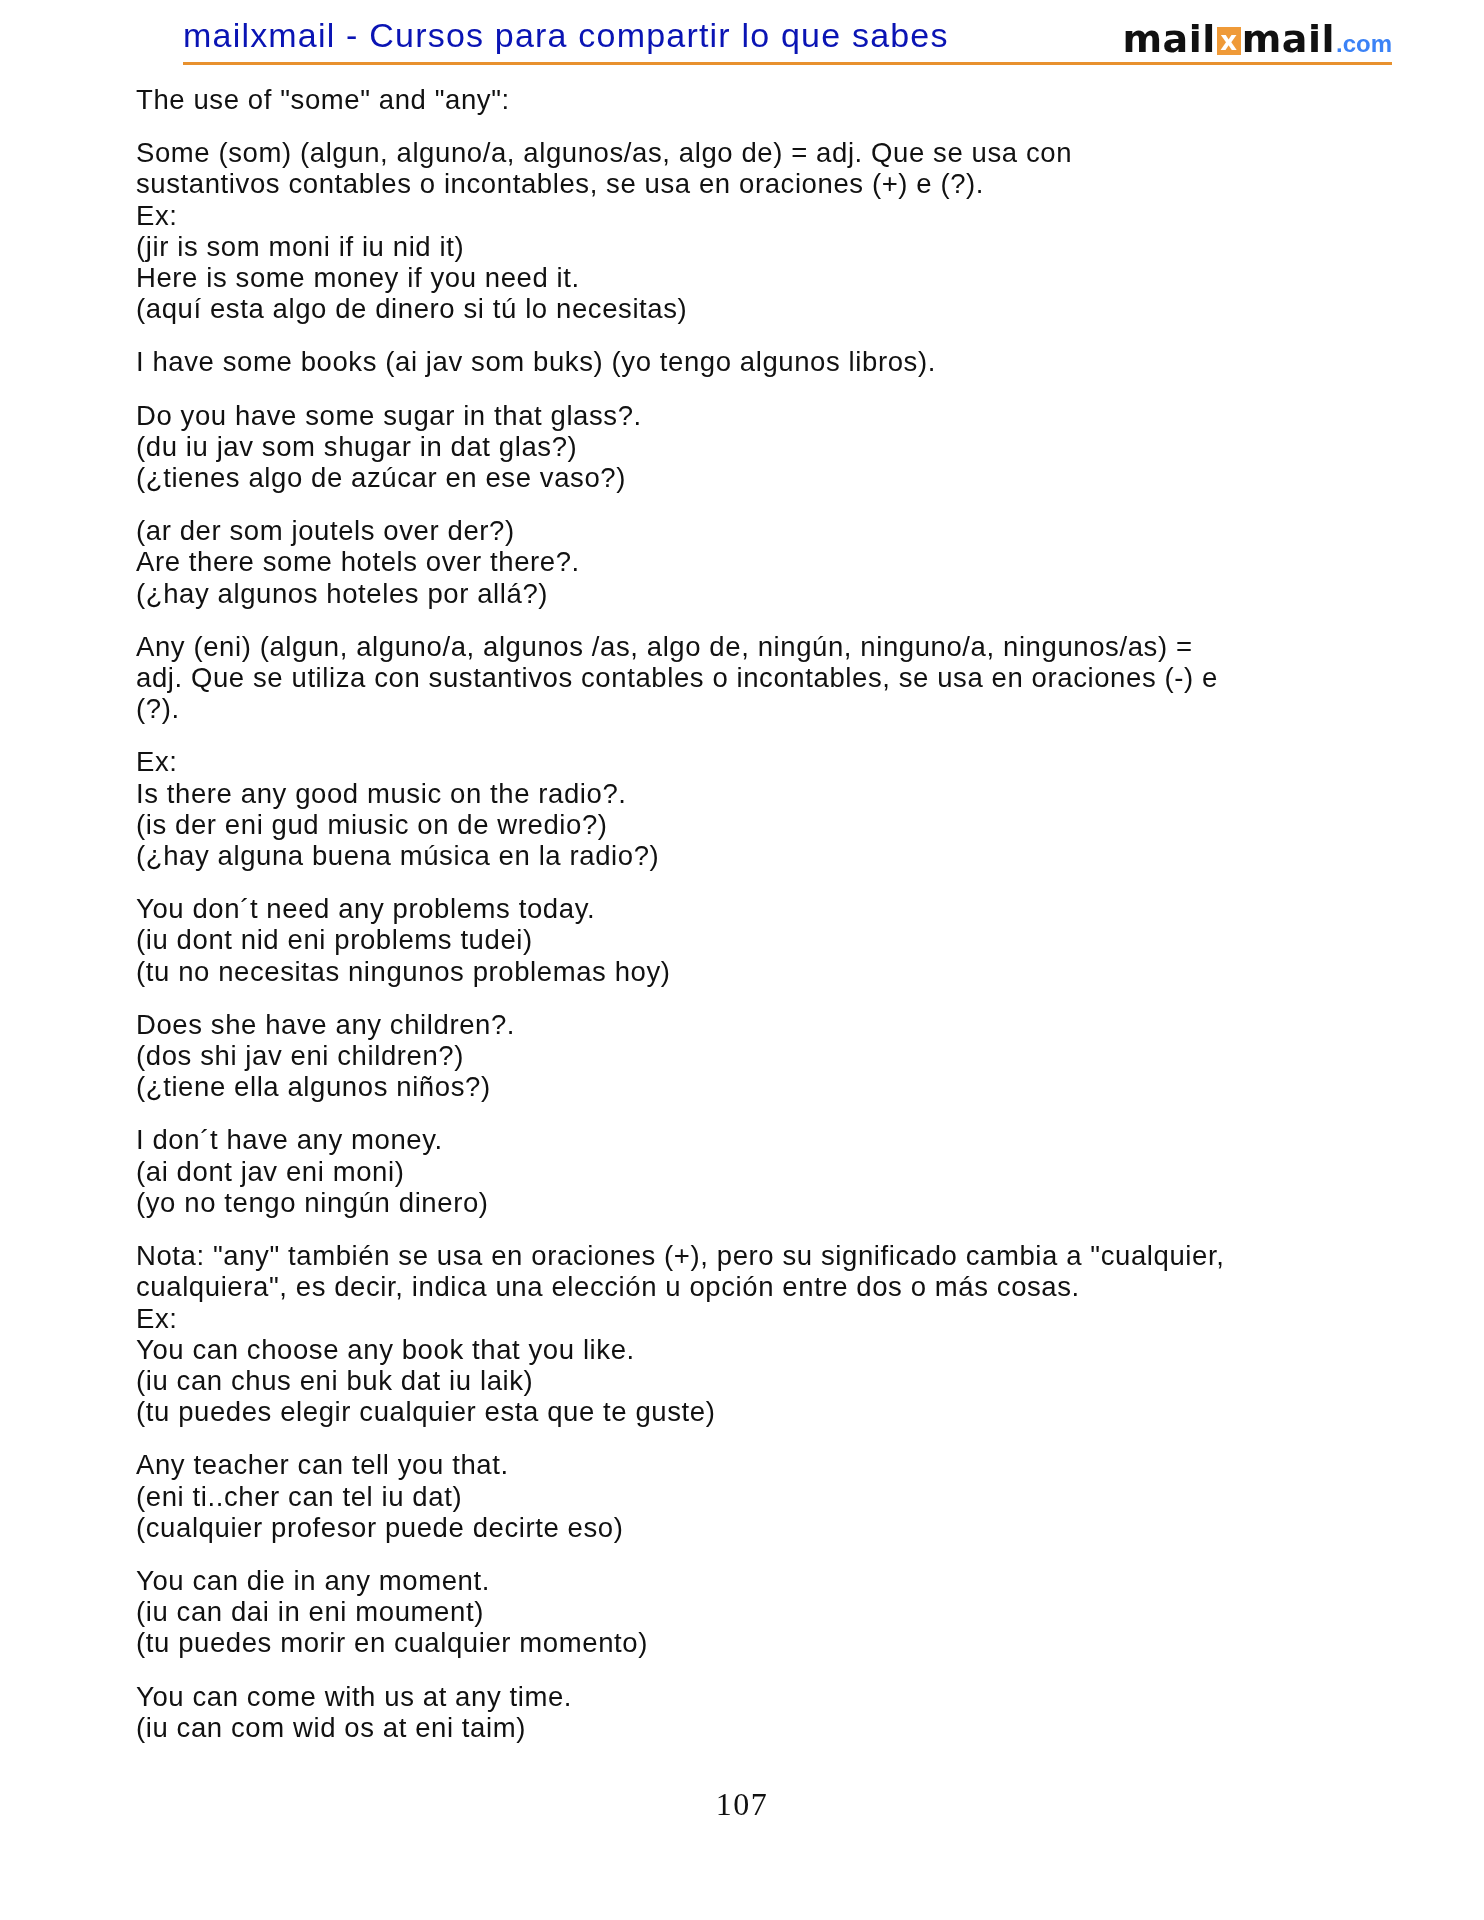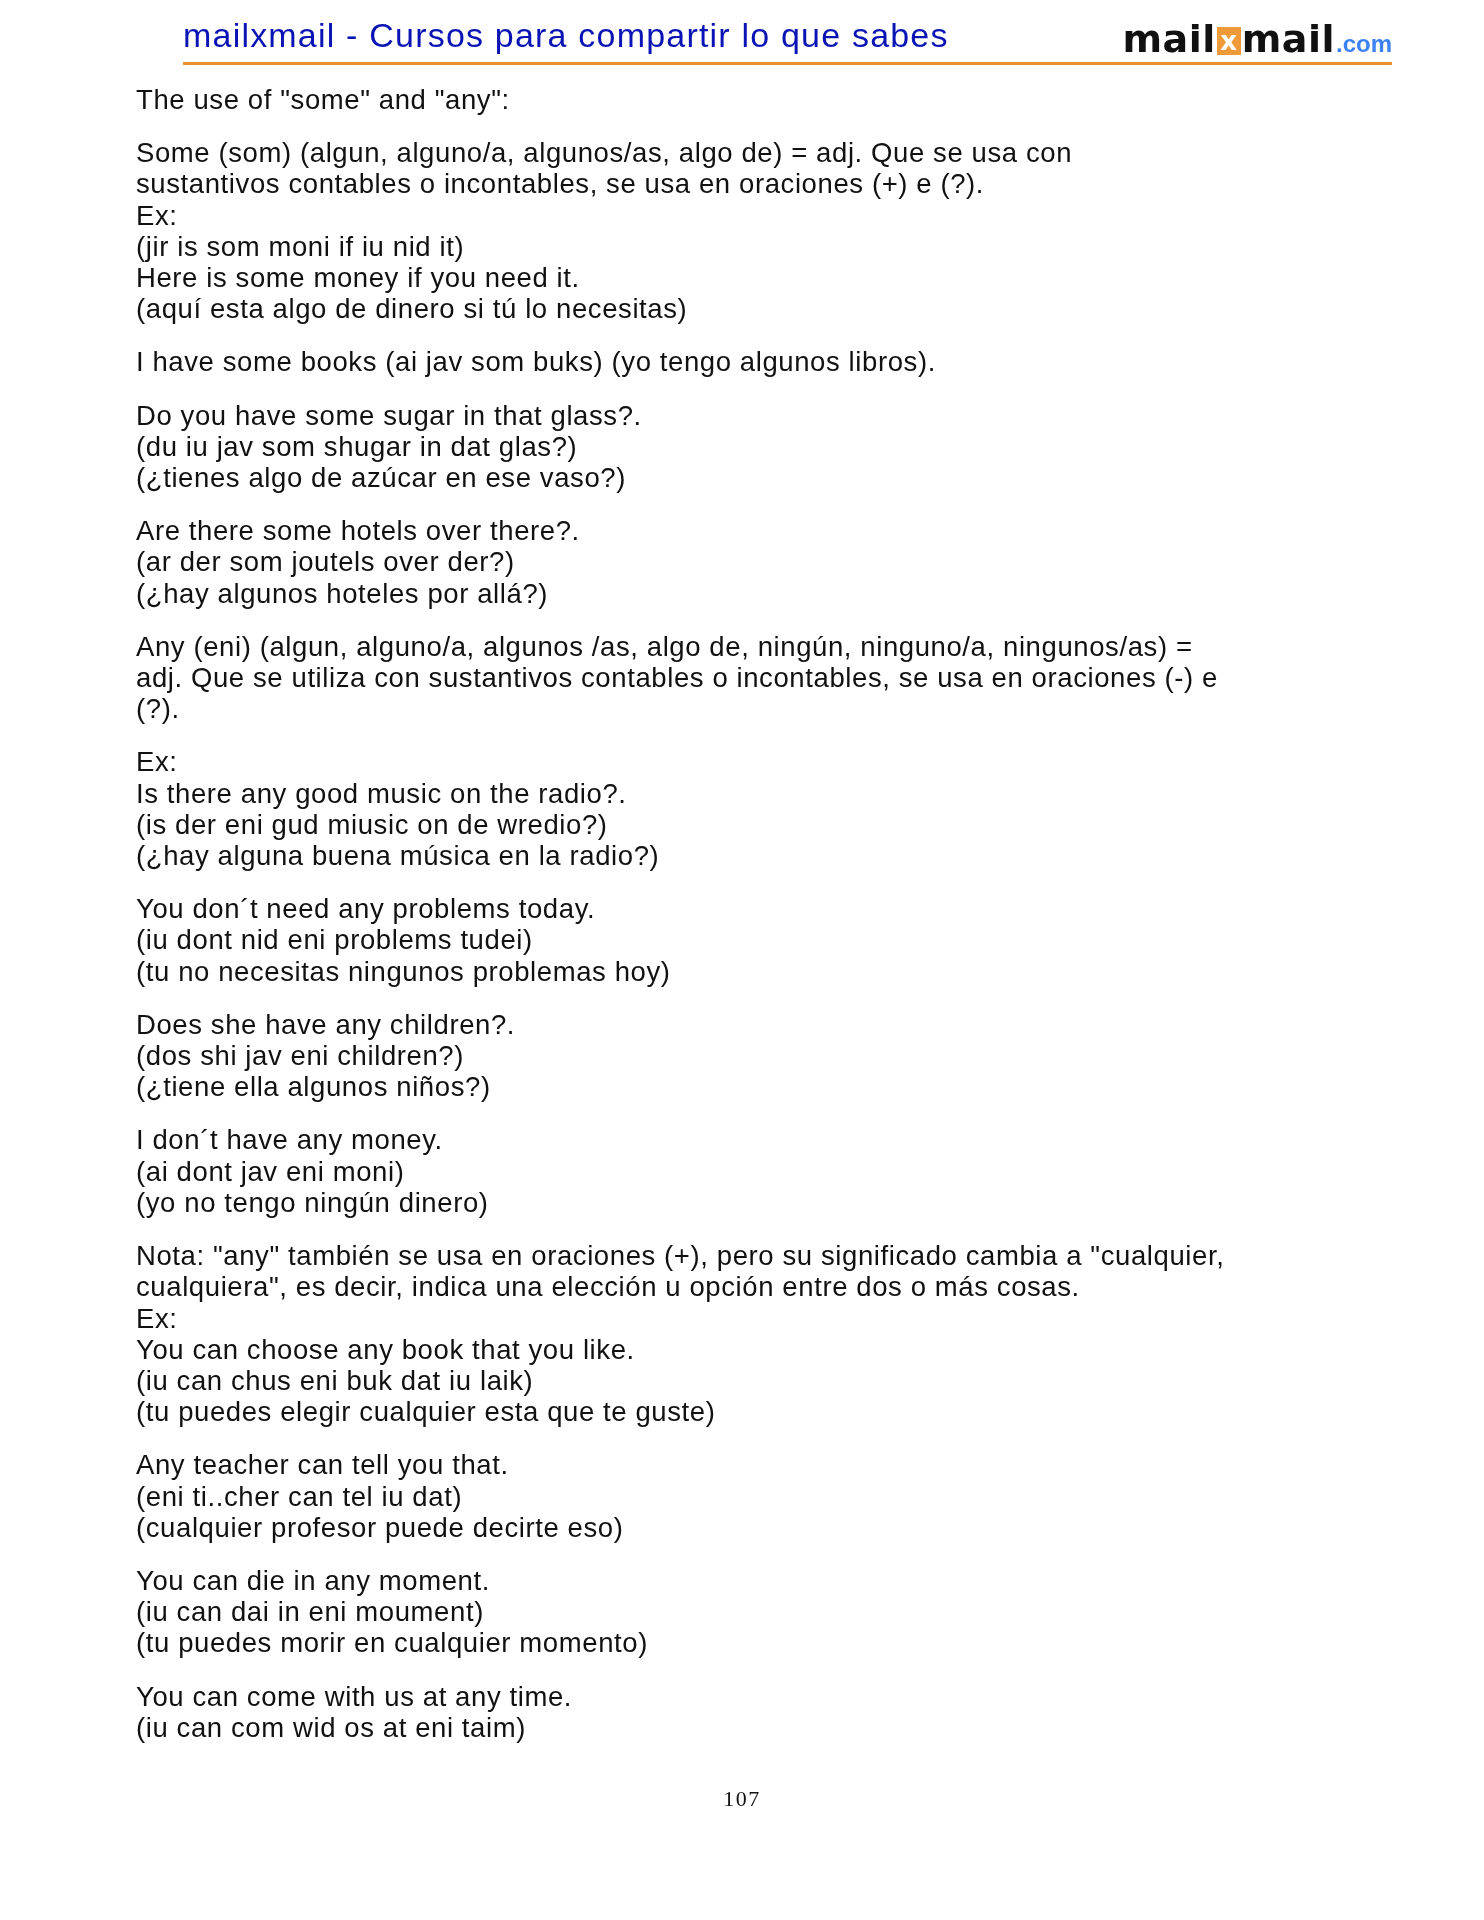--- a/index.html
+++ b/index.html
@@ -70,21 +70,21 @@
       white-space: nowrap;
       display: block;
     }
     .page-number {
       position: absolute;
       left: 0;
       width: 1484px;
       top: 1786px;
       text-align: center;
       font-family: "Liberation Serif", serif;
-      font-size: 22px;
+      font-size: 32px;
       letter-spacing: 1.5px;
       color: #111;
     }
   </style>
 </head>
 <body>
 
 <div class="header">
   <div class="header-title">mailxmail - Cursos para compartir lo que sabes</div>
   <div class="logo">
@@ -109,22 +109,22 @@
     </div>
     <div class="para">
       <span class="line">I have some books (ai jav som buks) (yo tengo algunos libros).</span>
     </div>
     <div class="para">
       <span class="line">Do you have some sugar in that glass?.</span>
       <span class="line">(du iu jav som shugar in dat glas?)</span>
       <span class="line">(¿tienes algo de azúcar en ese vaso?)</span>
     </div>
     <div class="para">
+      <span class="line">(ar der som joutels over der?)</span>
       <span class="line">Are there some hotels over there?.</span>
-      <span class="line">(ar der som joutels over der?)</span>
       <span class="line">(¿hay algunos hoteles por allá?)</span>
     </div>
     <div class="para">
       <span class="line">Any (eni) (algun, alguno/a, algunos /as, algo de, ningún, ninguno/a, ningunos/as) =</span>
       <span class="line">adj. Que se utiliza con sustantivos contables o incontables, se usa en oraciones (-) e</span>
       <span class="line">(?).</span>
     </div>
     <div class="para">
       <span class="line">Ex:</span>
       <span class="line">Is there any good music on the radio?.</span>

